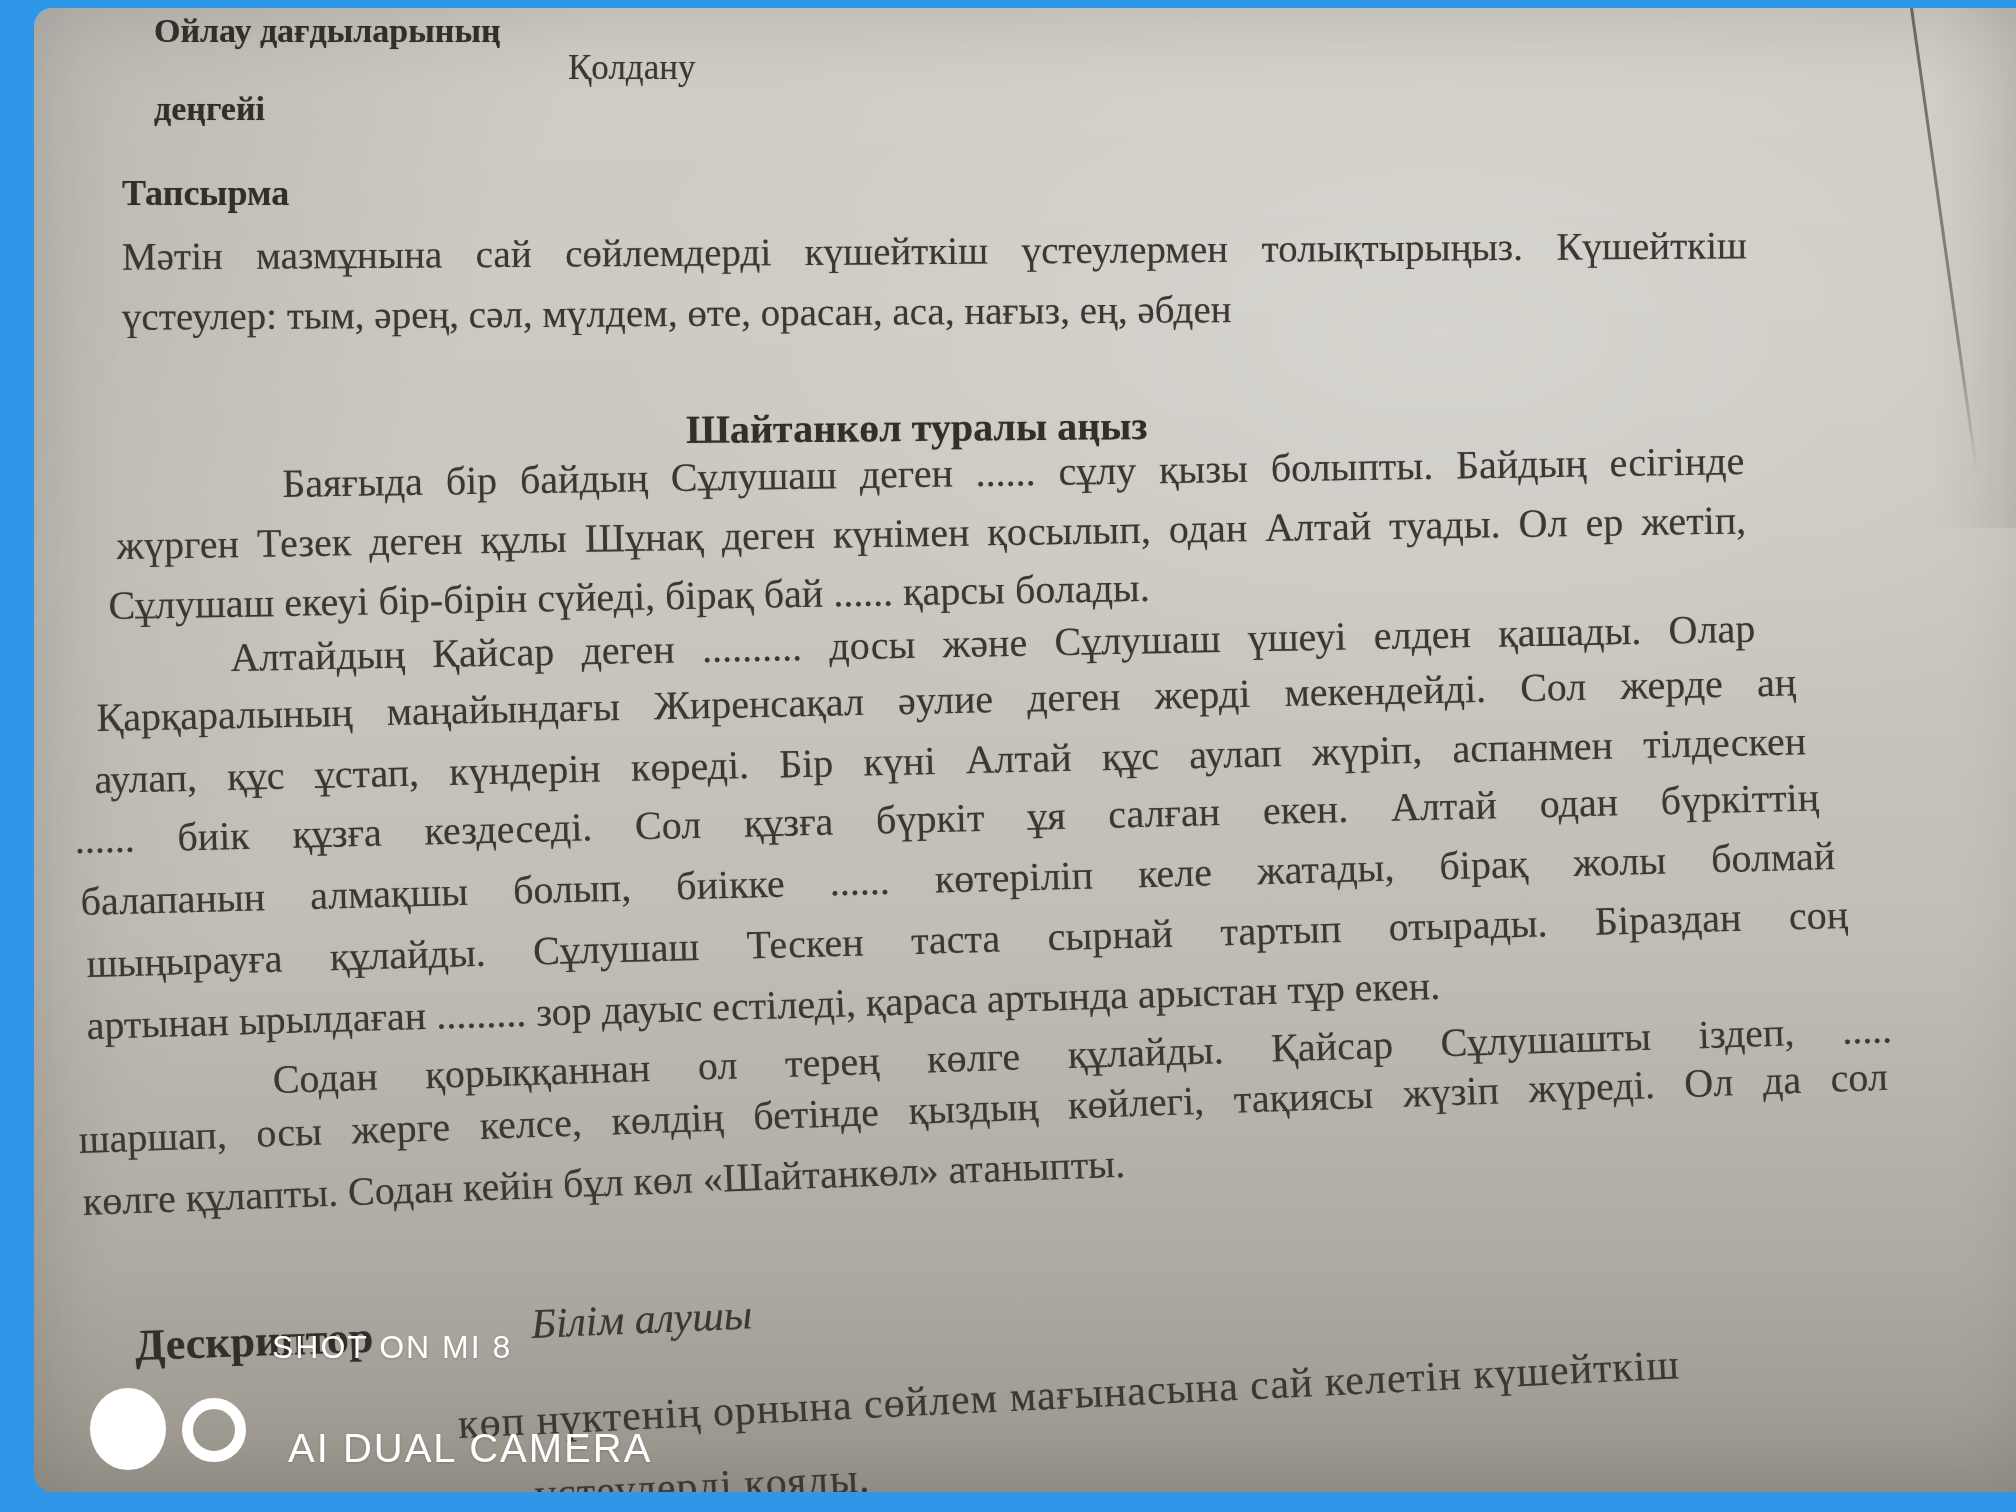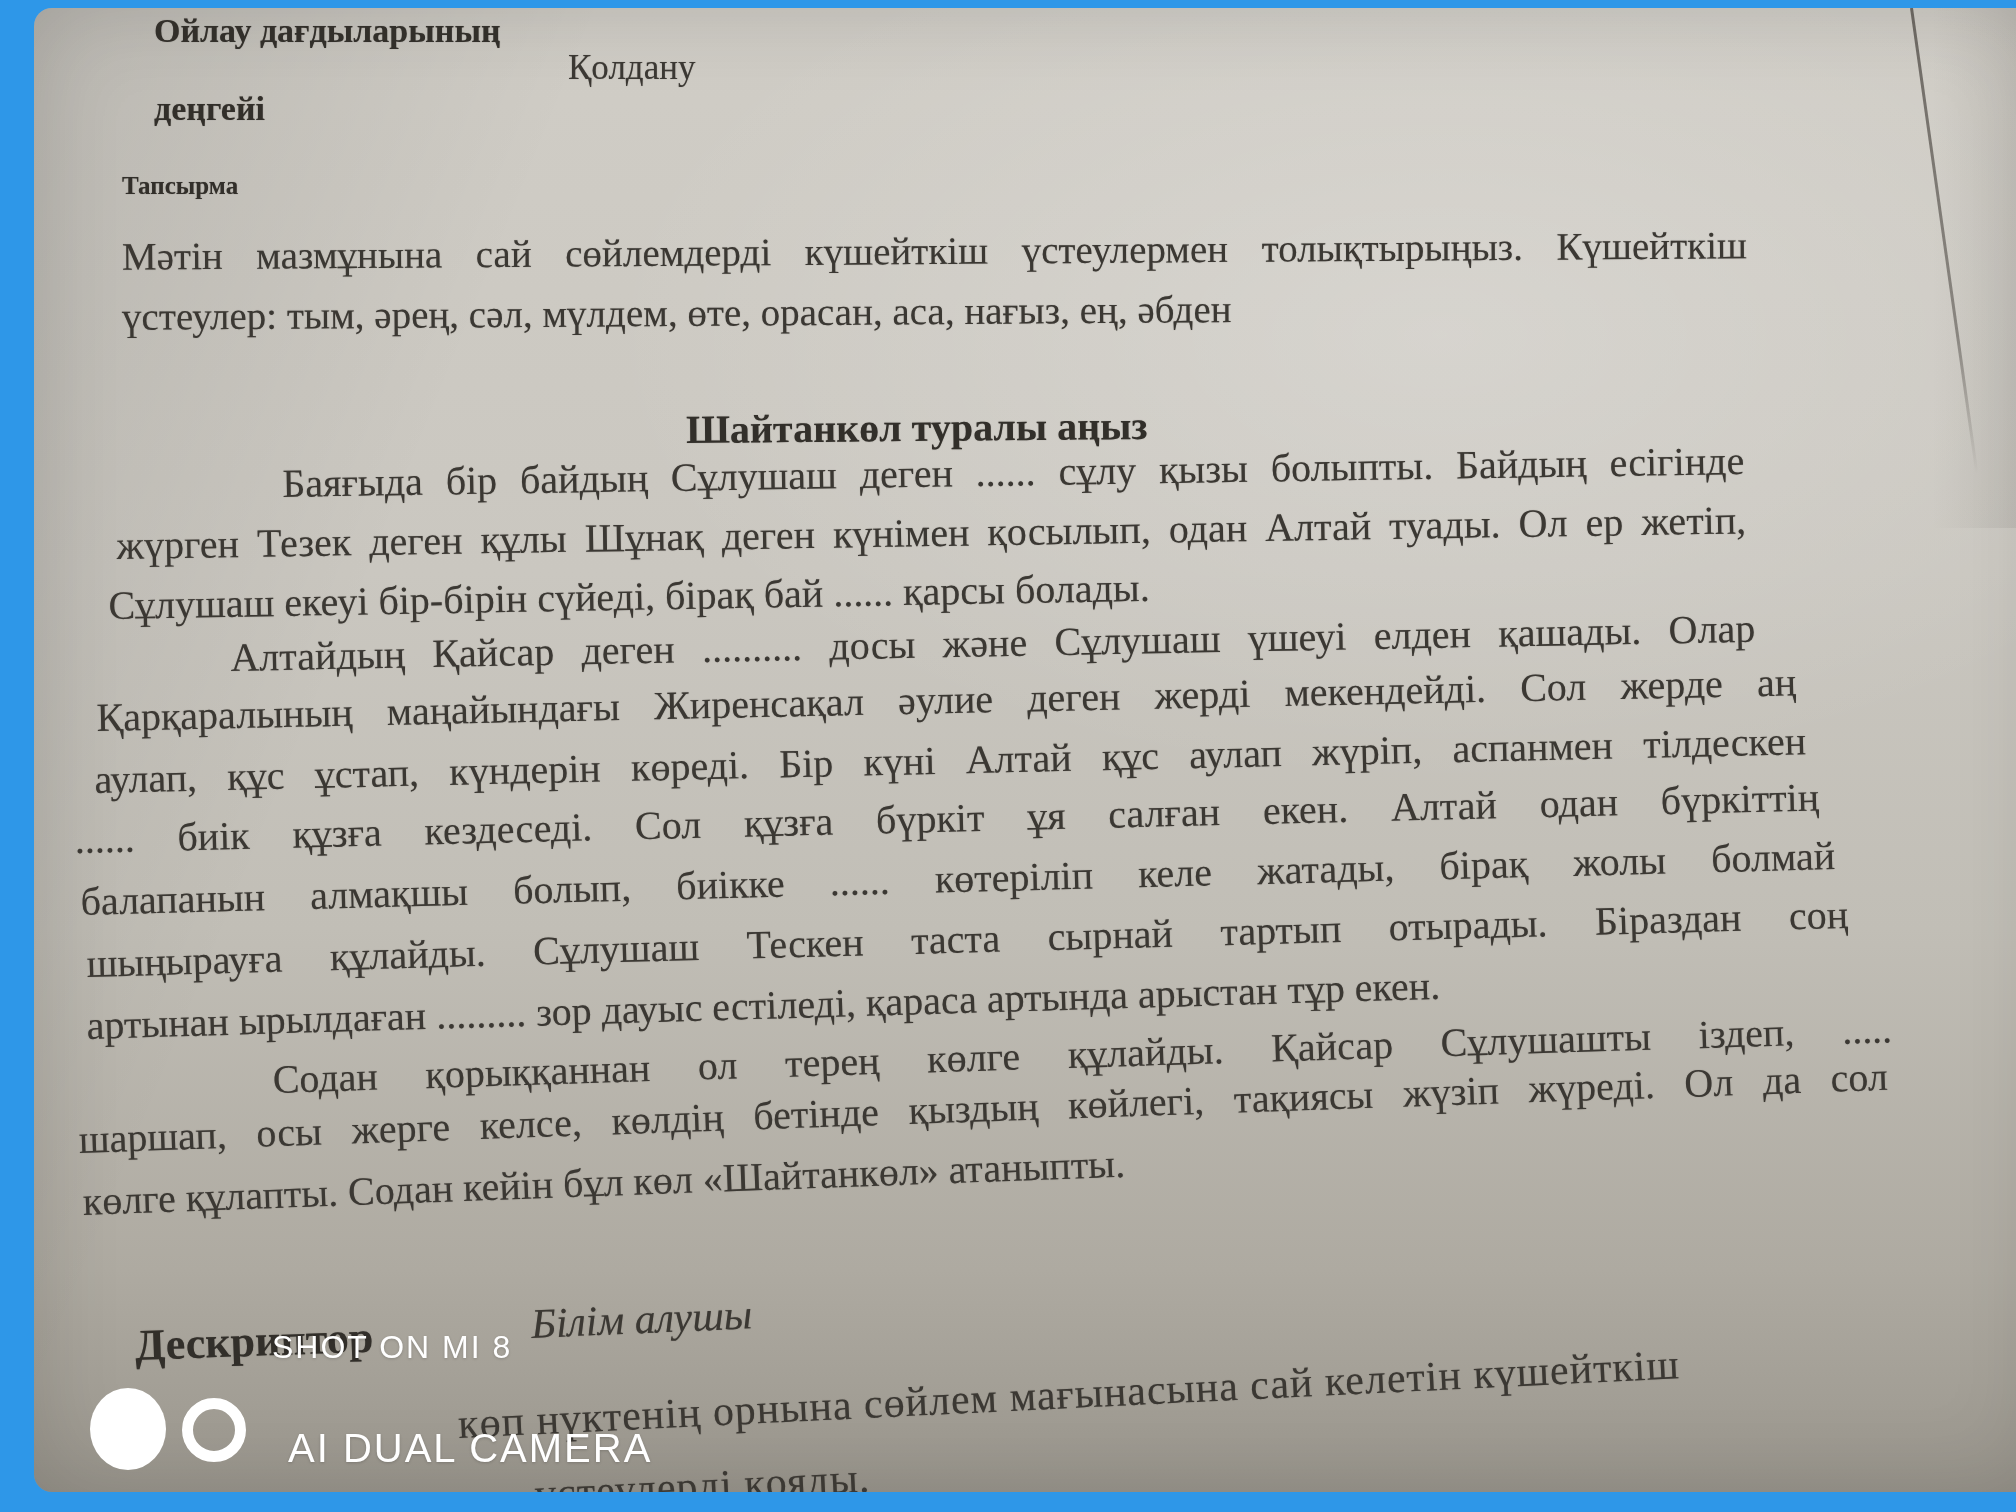--- a/index.html
+++ b/index.html
@@ -41,21 +41,21 @@
 <div id="stage">
   <div id="photo">
 
     <div class="paper-edge"></div>
     <div class="edge-shade"></div>
 
     <div class="ink bold" style="left:120px;top:4px;font-size:34px;">Ойлау дағдыларының</div>
     <div class="ink" style="left:534px;top:8px;font-size:35px;margin-top:32px;">Қолдану</div>
     <div class="ink bold" style="left:120px;top:66px;font-size:34px;margin-top:16px;">деңгейі</div>
 
-    <div class="ink bold" style="left:88px;top:164px;font-size:25px;">Тапсырма</div>
+    <div class="ink bold" style="left:88px;top:164px;font-size:36px;">Тапсырма</div>
     <div class="ink just" style="left:88px;top:220px;width:1625px;font-size:39px;transform:rotate(-0.4deg);">Мәтін мазмұнына сай сөйлемдерді күшейткіш үстеулермен толықтырыңыз. Күшейткіш</div>
     <div class="ink" style="left:88px;top:282px;font-size:39px;transform:rotate(-0.4deg);">үстеулер: тым, әрең, сәл, мүлдем, өте, орасан, аса, нағыз, ең, әбден</div>
 
     <div class="ink bold" style="left:652px;top:396px;font-size:40px;transform:rotate(-0.5deg);">Шайтанкөл туралы аңыз</div>
 
     <div class="ink just" style="left:248px;top:452px;width:1462px;font-size:40px;transform:rotate(-0.9deg);transform-origin:left top;">Баяғыда бір байдың Сұлушаш деген ...... сұлу қызы болыпты. Байдың есігінде</div>
     <div class="ink just" style="left:82px;top:514px;width:1630px;font-size:40px;transform:rotate(-0.9deg);transform-origin:left top;">жүрген Тезек деген құлы Шұнақ деген күнімен қосылып, одан Алтай туады. Ол ер жетіп,</div>
     <div class="ink" style="left:74px;top:574px;font-size:40px;transform:rotate(-1deg);transform-origin:left top;">Сұлушаш екеуі бір-бірін сүйеді, бірақ бай ...... қарсы болады.</div>
     <div class="ink just" style="left:196px;top:626px;width:1525px;font-size:40px;transform:rotate(-1.1deg);transform-origin:left top;">Алтайдың Қайсар деген .......... досы және Сұлушаш үшеуі елден қашады. Олар</div>
     <div class="ink just" style="left:62px;top:686px;width:1700px;font-size:40px;transform:rotate(-1.2deg);transform-origin:left top;">Қарқаралының маңайындағы Жиренсақал әулие деген жерді мекендейді. Сол жерде аң</div>

